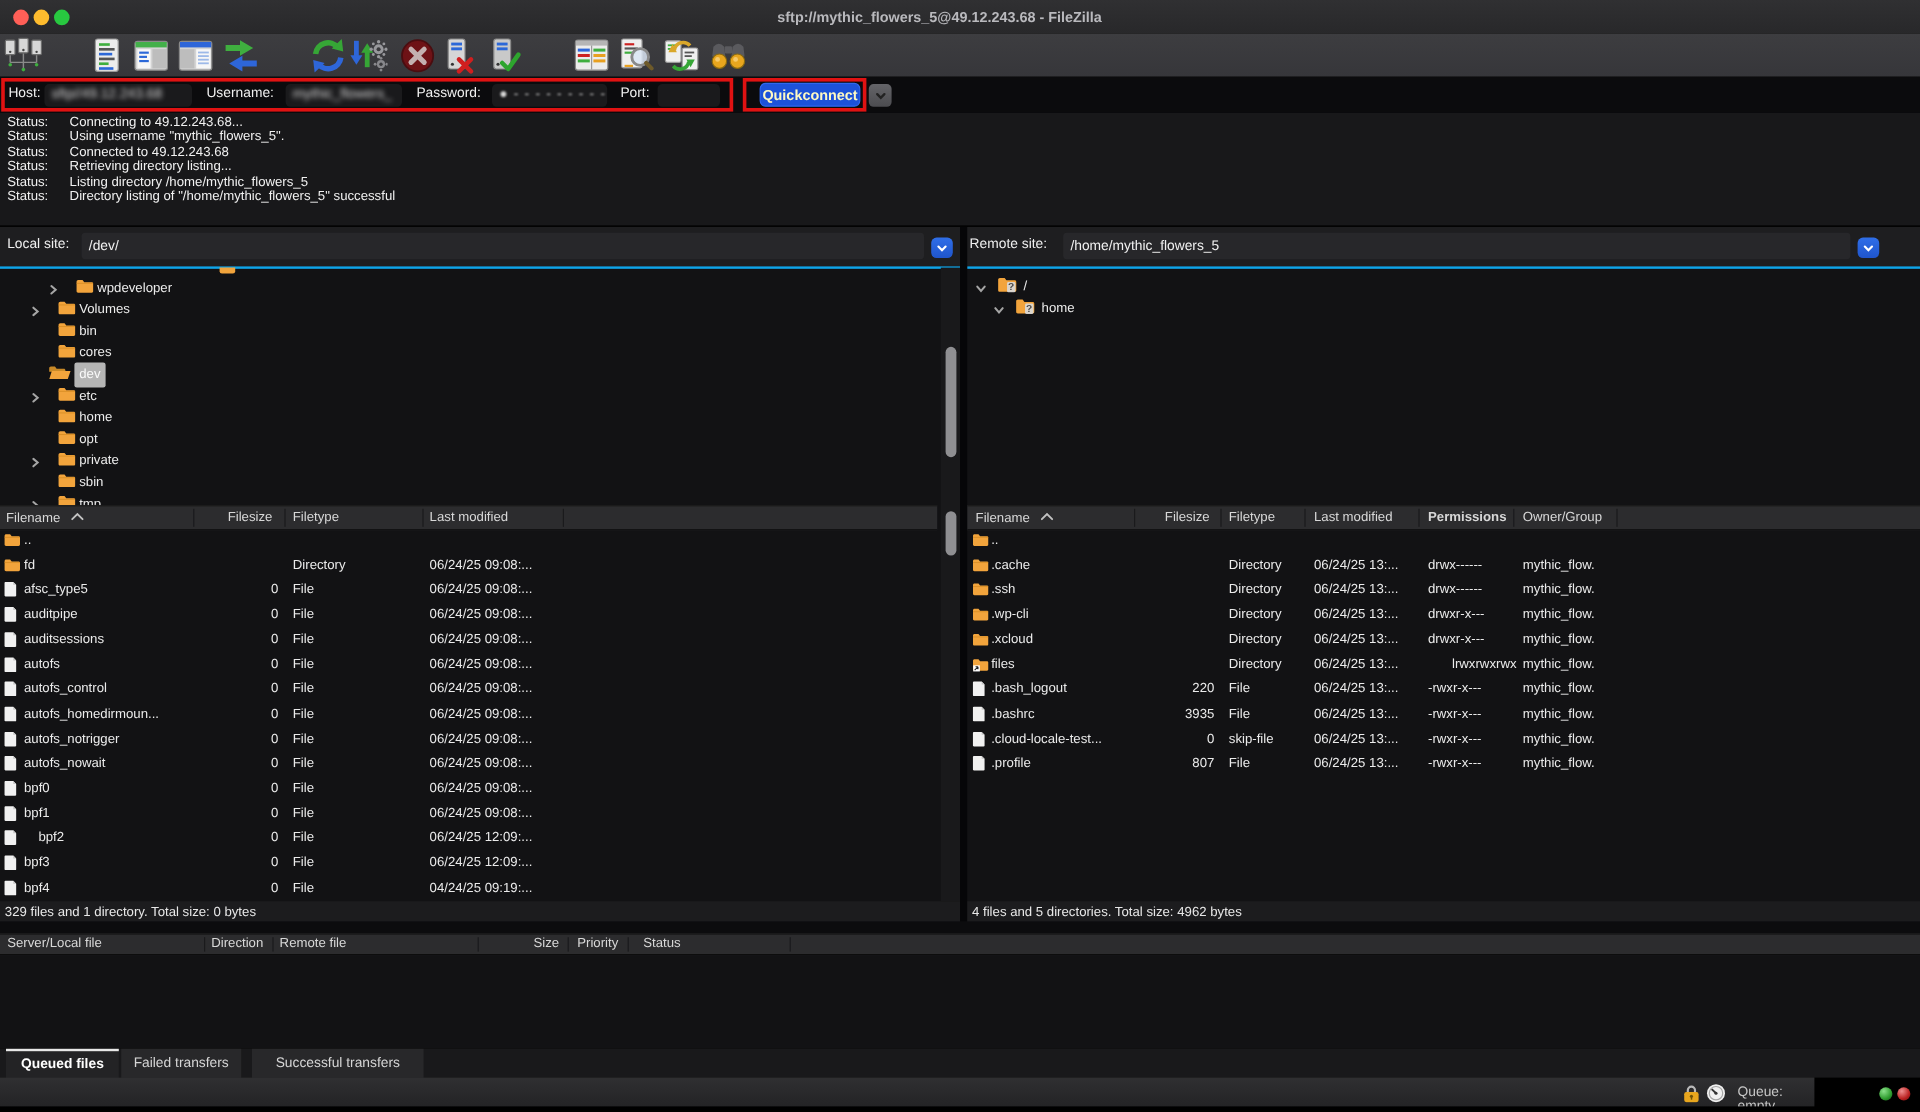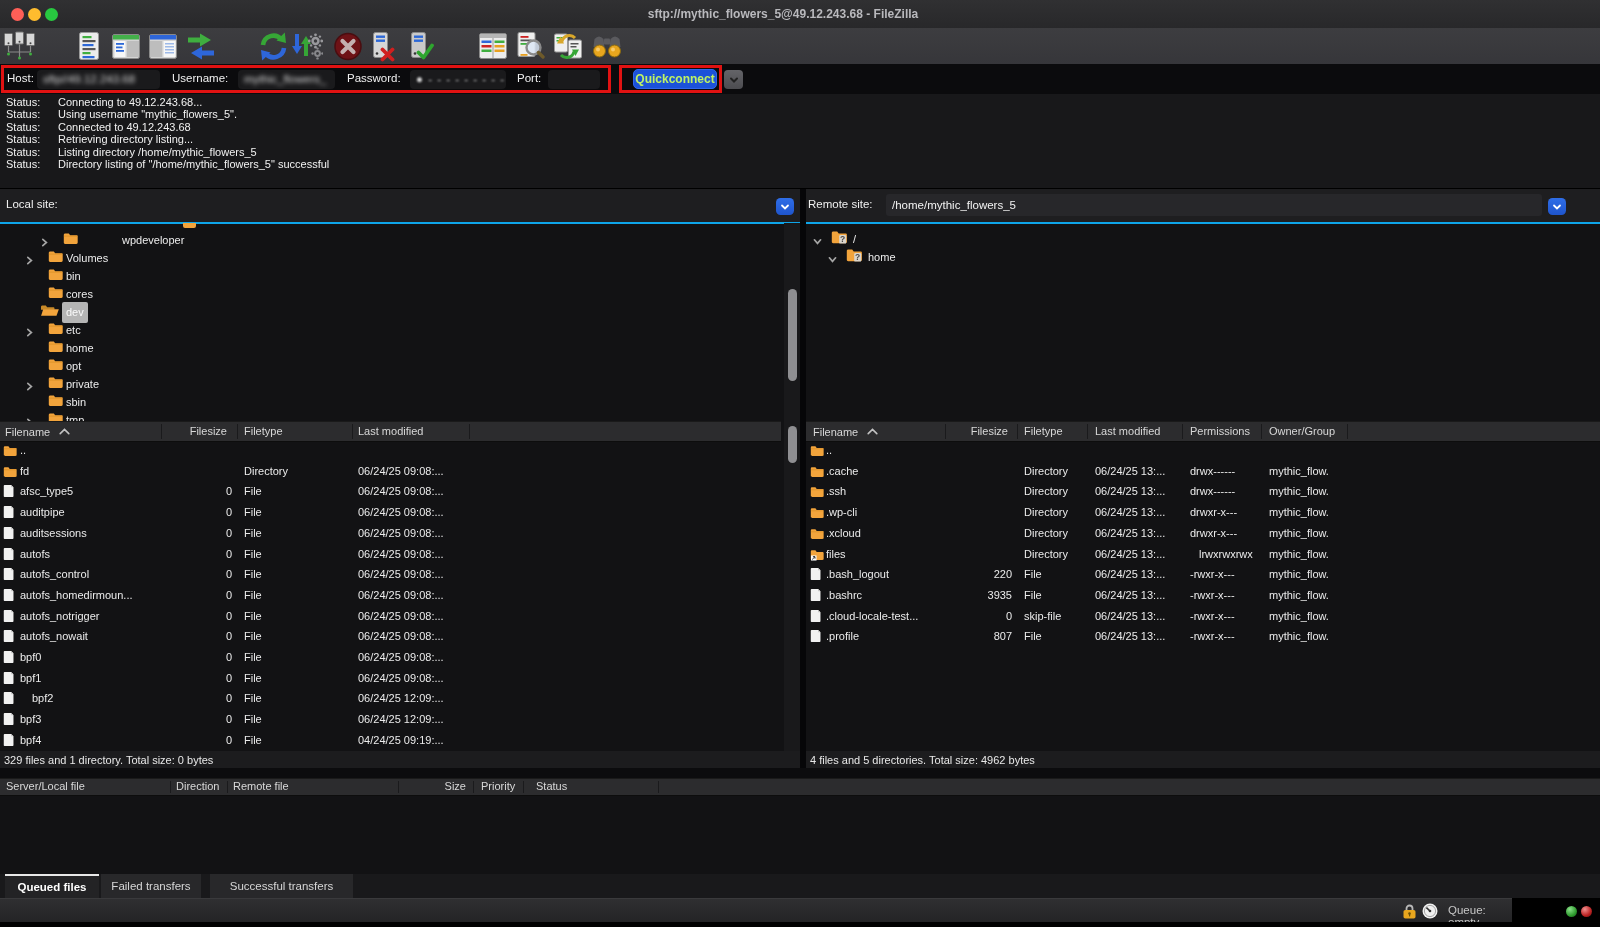--- a/index.html
+++ b/index.html
@@ -12,21 +12,21 @@
   
   #toolbar{position:absolute;left:0;top:28px;width:1600px;height:36px;background:linear-gradient(#3d3d40,#36363a);border-bottom:1px solid #0a0a0a;}
   .tbicon{position:absolute;top:3px;}
   
   #qcbar{position:absolute;left:0;top:64px;width:1600px;height:30px;background:#0b0b0d;}
   .qclabel{position:absolute;top:8px;font-size:11.5px;color:#f0f0f0;white-space:nowrap;}
   .qcfield{position:absolute;top:6px;height:19px;background:#1a1a1c;border-radius:4px;color:#d8d8d8;font-size:11.5px;line-height:19px;padding:0 6px;box-sizing:border-box;white-space:nowrap;overflow:hidden;}
   .blur2{filter:blur(2px);}
   .blur1{filter:blur(1.1px);letter-spacing:1px;}
   .redbox{position:absolute;border:3px solid #e01212;pointer-events:none;}
-  #qc-button{position:absolute;left:633px;top:5px;width:84px;height:20px;background:#1c52d9;border:1px solid #2f67ee;box-sizing:border-box;border-radius:5px;color:#bef264;font-size:12px;font-weight:600;text-align:center;line-height:18px;}
+  #qc-button{position:absolute;left:633px;top:5px;width:84px;height:20px;background:#1c52d9;border:1px solid #2f67ee;box-sizing:border-box;border-radius:5px;color:#fef9c3;font-size:12px;font-weight:600;text-align:center;line-height:18px;}
   #qc-dropdown{position:absolute;left:724px;top:6px;width:19px;height:19px;background:linear-gradient(#646468,#4c4c50);border-radius:4px;display:flex;align-items:center;justify-content:center;}
   
   #log{position:absolute;left:0;top:94px;width:1600px;height:94px;background:#18181a;font-size:11px;font-weight:500;}
   .logrow{position:absolute;left:0;height:12.4px;line-height:12.4px;white-space:nowrap;color:#f1f1f1;}
   .loglabel{position:absolute;left:6px;}
   .logmsg{position:absolute;left:58px;}
   
   #main{position:absolute;left:0;top:188px;width:1600px;height:580px;background:#121214;border-top:1px solid #000;}
   .pane{position:absolute;top:0;height:580px;overflow:hidden;}
   .siterow{position:absolute;top:0;height:33px;background:#1e1e20;border-bottom:2px solid #0ea5e9;width:100%;}
@@ -270,36 +270,37 @@
       <div class="logrow" style="top: 64px; width: 100%;">
         <span class="loglabel">Status:</span>
         <span class="logmsg">Directory listing of "/home/mythic_flowers_5" successful</span>
       </div>
     </div>
 
   <div id="main">
     <div class="pane" id="local-pane" style="left:0;width:800px;">
       <div class="siterow">
         <span class="sitelabel" style="left:6px;">Local site:</span>
+        <span class="sitefield" style="left:68px;width:702px;"><span>/dev/</span></span>
         <div class="sitedrop" style="left:776px;">
             <svg width="10" height="8" viewBox="0 0 10 8">
               <path d="M2 2.5 L5 5.5 L8 2.5" stroke="#fff" stroke-width="1.8" fill="none" stroke-linecap="round"></path>
             </svg>
           </div>
       </div>
       <div class="tree" id="local-tree">
           <div class="treerow" style="top: 6px; left: 0px; width: 100%;">
             <span style="position:absolute;left:40px;top:5px;"><svg width="9" height="9" viewBox="0 0 9 9">
                 <path d="M2.8 1.4 L6.4 4.5 L2.8 7.6" stroke="#a5a5a5" stroke-width="1.7" fill="none" stroke-linecap="round"></path>
               </svg></span>
             <span style="position:absolute;left:63px;top:3px;"><svg width="15" height="13" viewBox="0 0 15 13">
                 <path d="M.8 2.8C.8 2 1.4 1.4 2.2 1.4h3.6l1.4 1.8h6.2c.8 0 1.3.5 1.3 1.3v6.1c0 .8-.5 1.3-1.3 1.3H2.1c-.8 0-1.3-.5-1.3-1.3z" fill="#f2a43c"></path>
                 <path d="M.9 4.1h13.7" stroke="#d98f26" stroke-width=".8"></path>
               </svg></span>
-            <span class="treelabel" style="position:absolute;left:77px;top:0.5px;margin-left:41px;">wpdeveloper</span>
+            <span class="treelabel" style="position:absolute;left:77px;top:0.5px;">wpdeveloper</span>
           </div>
           <div class="treerow" style="top: 24px; left: 0px; width: 100%;">
             <span style="position:absolute;left:25px;top:5px;"><svg width="9" height="9" viewBox="0 0 9 9">
                 <path d="M2.8 1.4 L6.4 4.5 L2.8 7.6" stroke="#a5a5a5" stroke-width="1.7" fill="none" stroke-linecap="round"></path>
               </svg></span>
             <span style="position:absolute;left:48px;top:3px;"><svg width="15" height="13" viewBox="0 0 15 13">
                 <path d="M.8 2.8C.8 2 1.4 1.4 2.2 1.4h3.6l1.4 1.8h6.2c.8 0 1.3.5 1.3 1.3v6.1c0 .8-.5 1.3-1.3 1.3H2.1c-.8 0-1.3-.5-1.3-1.3z" fill="#f2a43c"></path>
                 <path d="M.9 4.1h13.7" stroke="#d98f26" stroke-width=".8"></path>
               </svg></span>
             <span class="treelabel" style="position:absolute;left:62px;top:0.5px;">Volumes</span>
@@ -588,21 +589,21 @@
             <span class="treelabel" style="position:absolute;left:58px;top:0.5px;">home</span>
           </div>
         </div>
       <div class="listheader" style="left:0;width:794px;" id="remote-header">
           <span class="hcell" style="left:7px;">Filename <span style="display:inline-block;vertical-align:1px;margin-left:6px;"><svg width="11" height="7" viewBox="0 0 11 7">
                 <path d="M1.2 5.6 L5.5 1.4 L9.8 5.6" stroke="#c2c2c2" stroke-width="1.6" fill="none" stroke-linecap="round"></path>
               </svg></span></span>
           <span class="hcell" style="left:139px;width:63px;text-align:right;">Filesize</span>
           <span class="hcell" style="left:218px;">Filetype</span>
           <span class="hcell" style="left:289px;">Last modified</span>
-          <span class="hcell" style="left:384px;">Permissions</span>
+          <span class="hcell" style="left:384px;font-weight:bold;">Permissions</span>
           <span class="hcell" style="left:463px;">Owner/Group</span>
           <span class="hsep" style="left:139px;"></span>
           <span class="hsep" style="left:211px;"></span>
           <span class="hsep" style="left:281px;"></span>
           <span class="hsep" style="left:376px;"></span>
           <span class="hsep" style="left:455px;"></span>
           <span class="hsep" style="left:541px;"></span>
         </div>
       <div class="list" id="remote-list">
           <div class="listrow" style="top: 0px;">
@@ -668,21 +669,21 @@
           <div class="listrow" style="top: 103.5px;">
             <span class="cell" style="left:4px;top:3px;"><svg width="14" height="12" viewBox="0 0 15 13">
                 <path d="M.8 2.8C.8 2 1.4 1.4 2.2 1.4h3.6l1.4 1.8h6.2c.8 0 1.3.5 1.3 1.3v6.1c0 .8-.5 1.3-1.3 1.3H2.1c-.8 0-1.3-.5-1.3-1.3z" fill="#f2a43c"></path>
                 <rect x="1" y="7" width="6" height="5.5" fill="#fff"></rect>
                 <path d="M2.3 11.3 L5.3 8.3 M5.3 8.3 h-2.2 M5.3 8.3 v2.2" stroke="#222" stroke-width="1" fill="none"></path>
               </svg></span>
             <span class="cell" style="left:20px;width:116px;">files</span>
             <span class="cell" style="left:139px;width:67px;text-align:right;"></span>
             <span class="cell" style="left:218px;width:110px;">Directory</span>
             <span class="cell" style="left:289px;width:115px;">06/24/25 13:...</span>
-            <span class="cell" style="left:365px;width:78px;padding-left:28px;">lrwxrwxrwx</span>
+            <span class="cell" style="left:376px;width:78px;padding-left:28px;">lrwxrwxrwx</span>
             <span class="cell" style="left:463px;width:85px;">mythic_flow.</span>
           </div>
           <div class="listrow" style="top: 124.2px;">
             <span class="cell" style="left:4px;top:3px;"><svg width="12" height="14" viewBox="0 0 12 15">
                 <path d="M1.2 1h7l2.6 2.6V13.2c0 .5-.4.8-.8.8H1.2c-.5 0-.8-.4-.8-.8V1.8c0-.5.4-.8.8-.8z" fill="#f1f1f1"></path>
                 <path d="M8.2 1l2.6 2.6H8.2z" fill="#c6c6c6"></path>
               </svg></span>
             <span class="cell" style="left:20px;width:116px;">.bash_logout</span>
             <span class="cell" style="left:139px;width:67px;text-align:right;">220</span>
             <span class="cell" style="left:218px;width:110px;">File</span>

